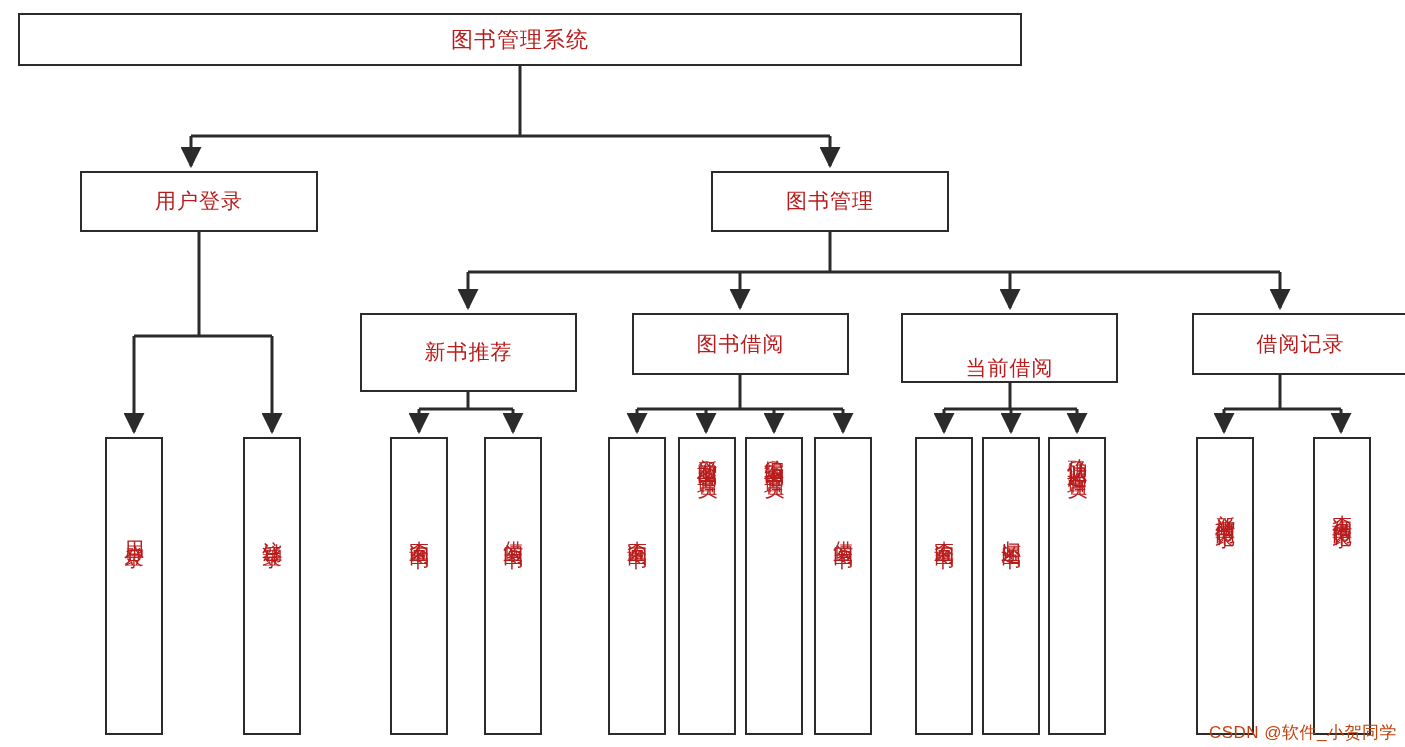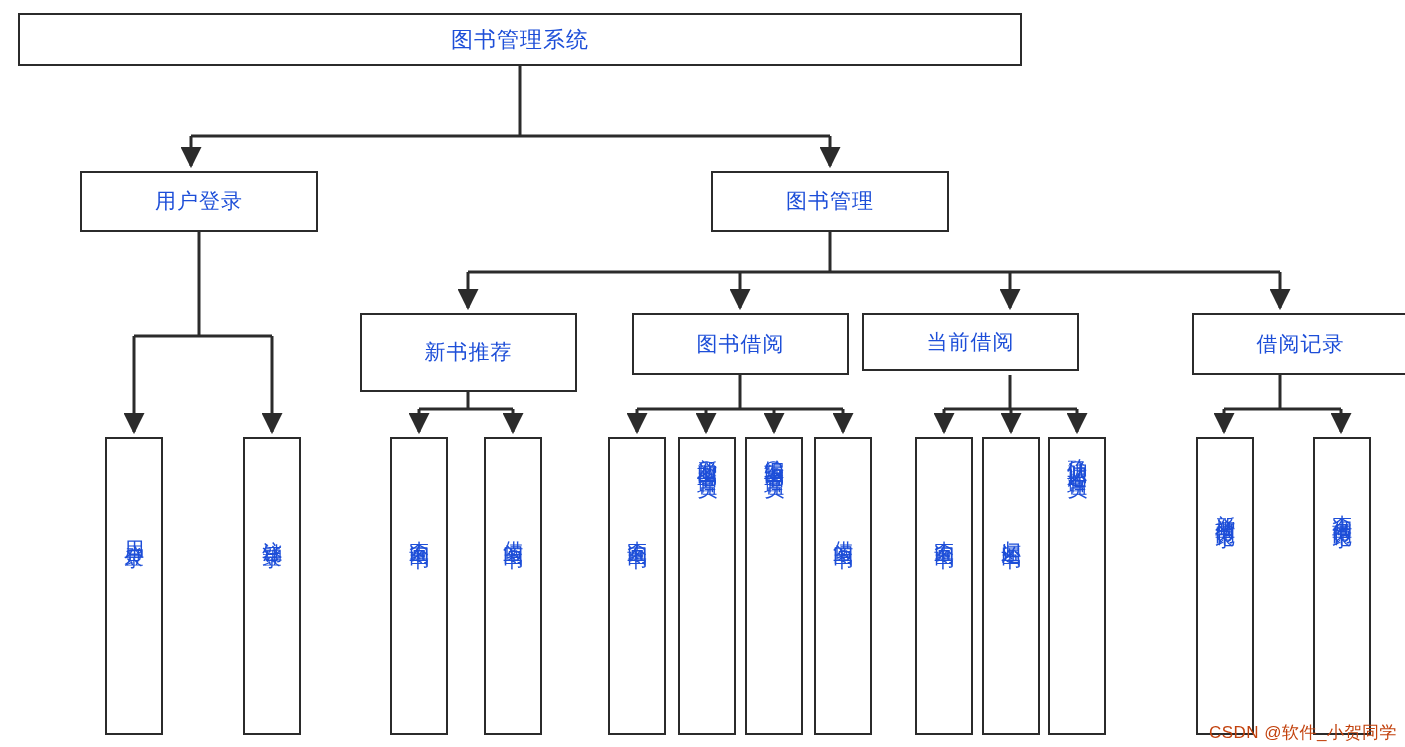--- a/index.html
+++ b/index.html
@@ -29,21 +29,21 @@
     border:2px solid #2b2b2b;
     display:flex;
     align-items:center;
     justify-content:center;
     text-align:center;
   }
   .node .lbl{
     font-size:21px;
     line-height:1.25;
     letter-spacing:1px;
-    color:#1d4ed8;
+    color:#b91c1c;
     white-space:nowrap;
   }
   .node.root .lbl{font-size:22px;}
   .node.leaf{
     align-items:flex-start;
     justify-content:center;
     padding-top:4px;
   }
   .node.leaf .lbl{
     writing-mode:vertical-rl;
@@ -133,21 +133,21 @@
   <div class="node" style="left:711px;top:171px;width:238px;height:61px;">
     <span class="lbl">图书管理</span>
   </div>
 
   <div class="node" style="left:360px;top:313px;width:217px;height:79px;">
     <span class="lbl">新书推荐</span>
   </div>
   <div class="node" style="left:632px;top:313px;width:217px;height:62px;">
     <span class="lbl">图书借阅</span>
   </div>
-  <div class="node" style="left:862px;top:313px;width:217px;height:58px;">
+  <div class="node" style="left:901px;top:313px;width:217px;height:70px;align-items:flex-end;">
     <span class="lbl">当前借阅</span>
   </div>
   <div class="node" style="left:1192px;top:313px;width:217px;height:62px;">
     <span class="lbl">借阅记录</span>
   </div>
 
   <div class="node leaf short" style="left:105px;top:437px;width:58px;height:298px;">
     <span class="lbl">用户登录</span>
   </div>
   <div class="node leaf short" style="left:243px;top:437px;width:58px;height:298px;">

